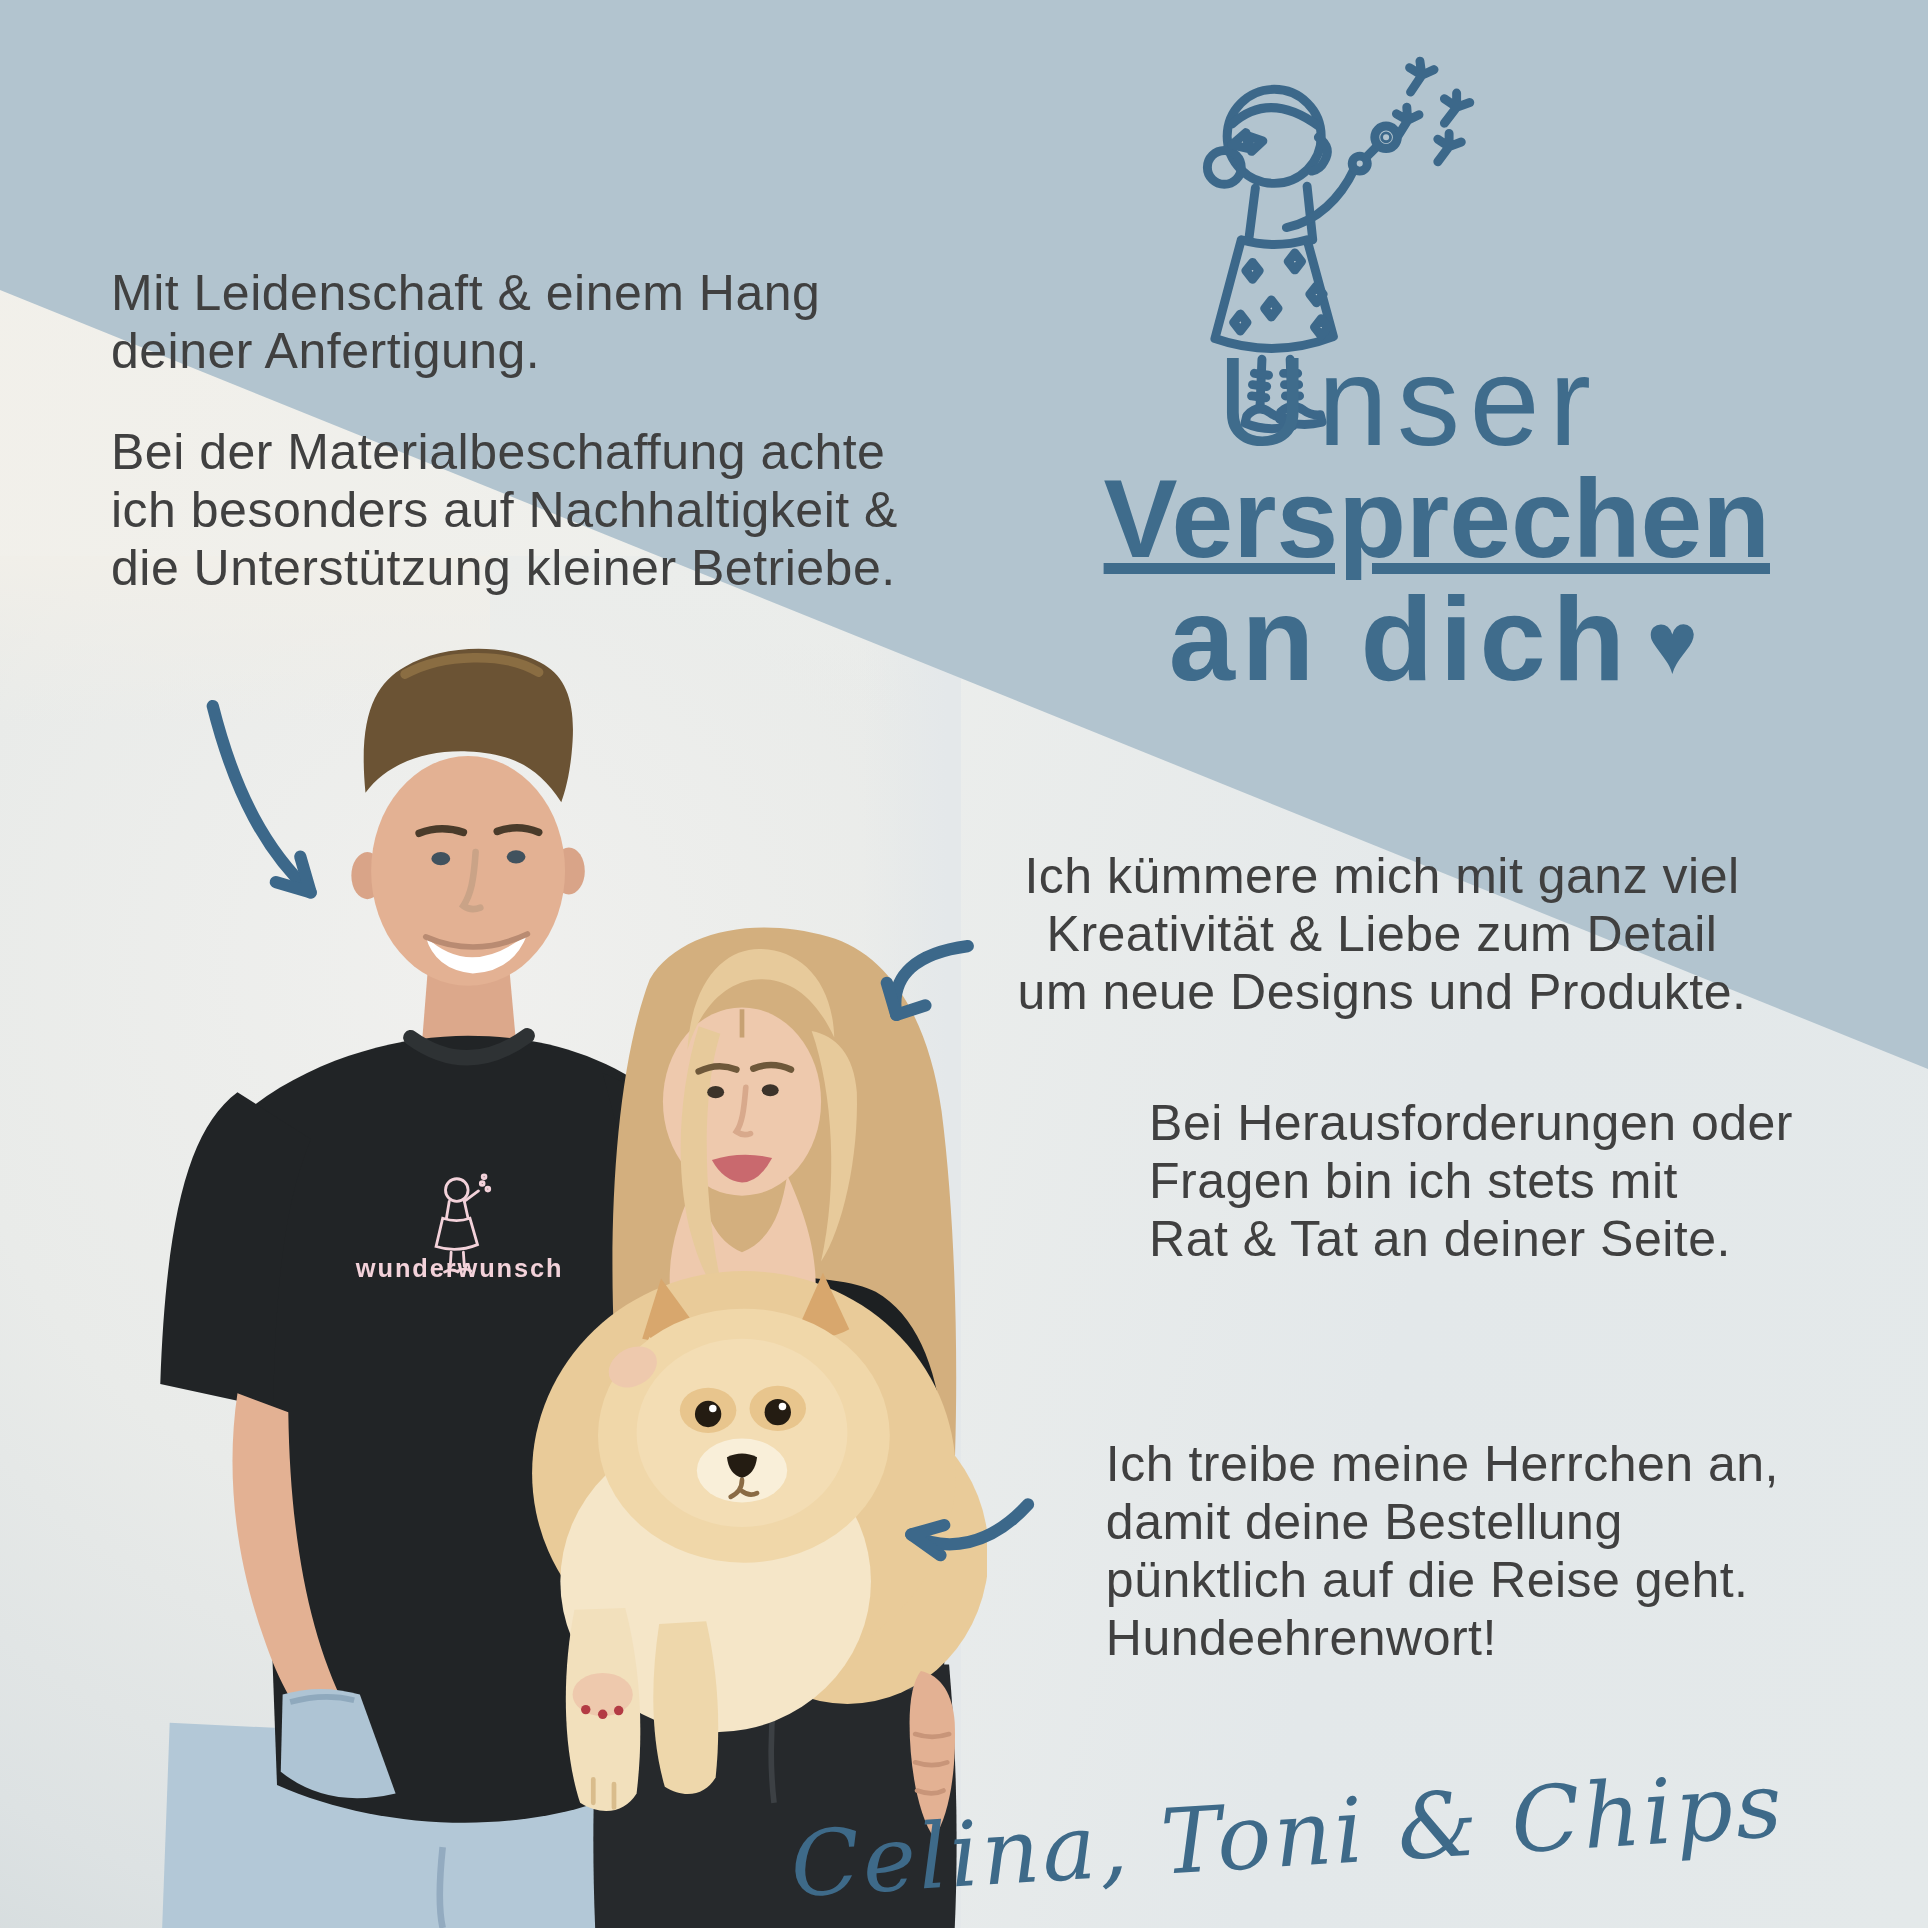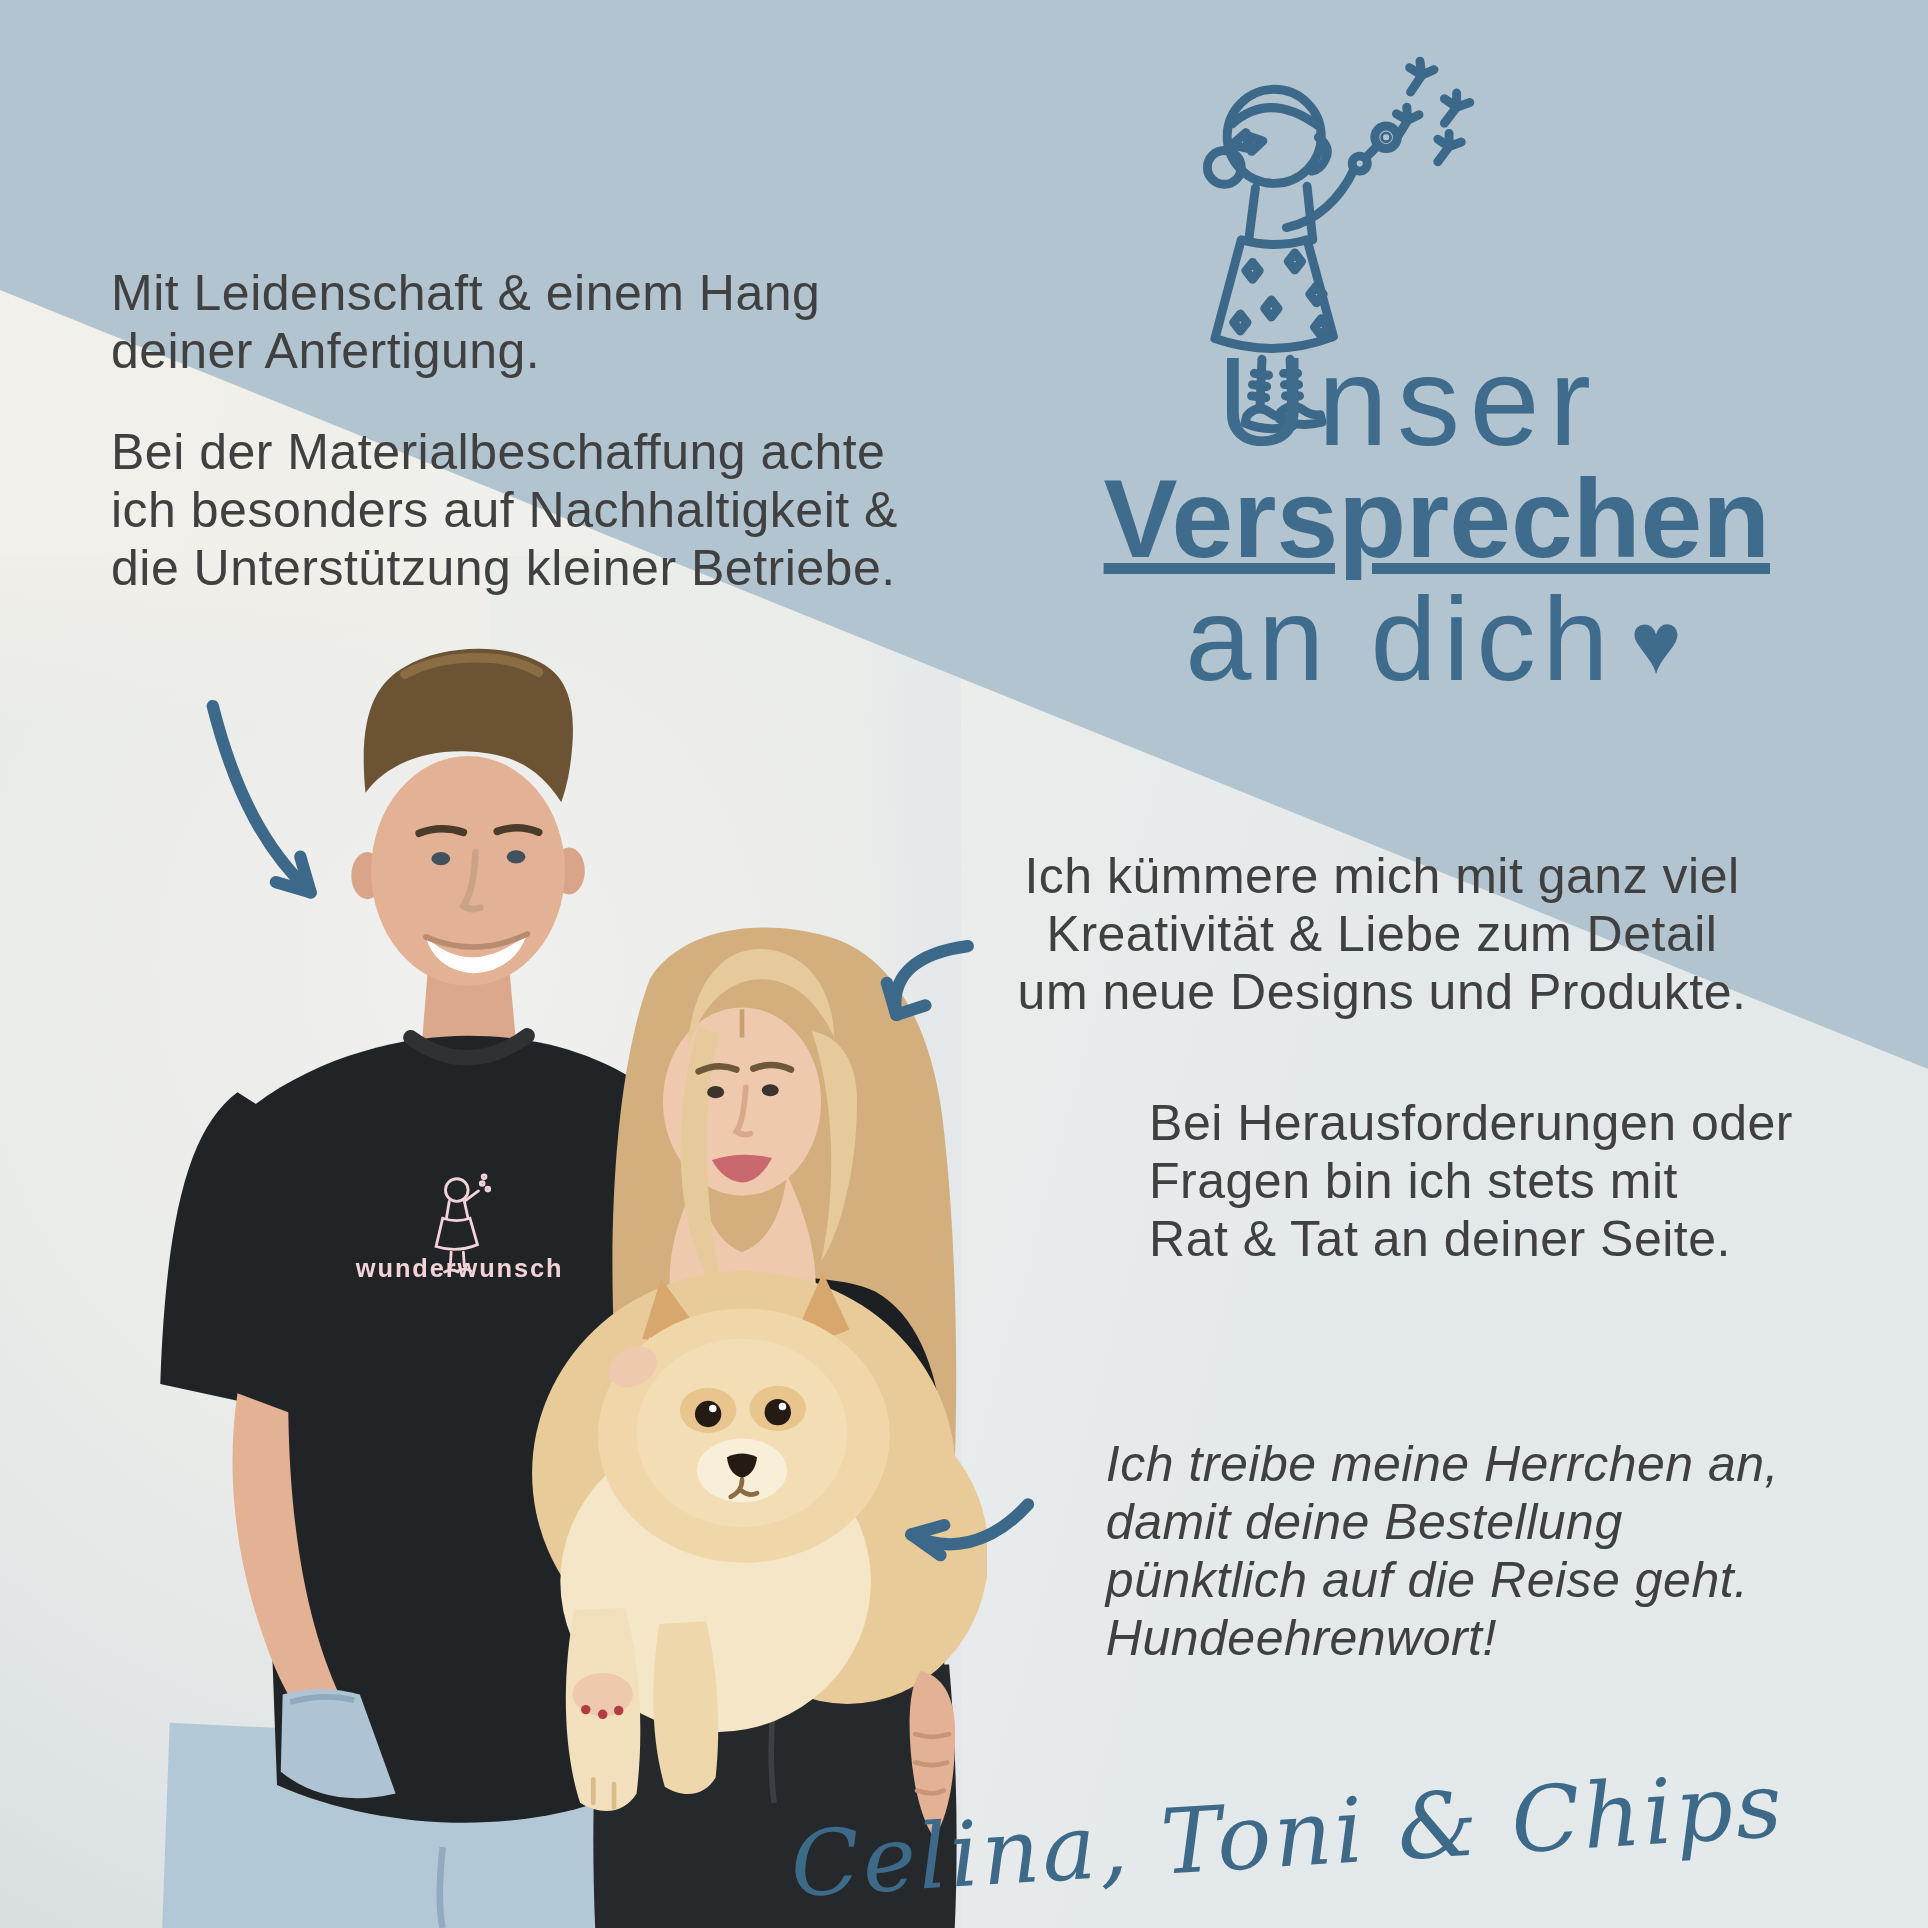--- a/index.html
+++ b/index.html
@@ -21,26 +21,26 @@
     clip-path:polygon(0 0,1928px 0,1928px 1069px,0 290px);}
   
   .txt{position:absolute;color:#404040;font-size:50px;line-height:58px;letter-spacing:0.5px;}
   .txt div{white-space:nowrap;}
   .txt .gap{margin-top:43px;}
   .txt.center{text-align:center;}
   .txt.right{text-align:left;}
   .block-production{left:111px;top:264px;}
   .block-design{left:942px;top:847px;width:880px;}
   .block-support{right:135px;top:1094px;}
-  .block-shipping{right:149px;top:1435px;font-style:italic;}
+  .block-shipping{right:149px;top:1435px;}
   
   .title{position:absolute;top:350px;right:158px;text-align:center;color:#3f6c8c;}
   .t1{font-size:126px;line-height:104px;letter-spacing:9.4px;margin-right:56px;font-weight:400;}
   .t2{font-size:111px;line-height:115px;font-weight:700;letter-spacing:0px;margin-top:7.5px;text-decoration:underline;}
-  .t3{font-size:119px;line-height:121px;letter-spacing:6.6px;margin-top:1.9px;font-weight:400;}
+  .t3{font-size:119px;line-height:121px;letter-spacing:6.6px;margin-top:1.9px;font-weight:700;}
   .heart{font-size:87px;margin-left:15px;vertical-align:7.5px;}
   
   .signature{position:absolute;top:1782px;right:143px;color:#3e6a89;
     font-family:"DejaVu Serif",serif;font-style:italic;font-size:90px;letter-spacing:2.8px;
     transform:rotate(-3.5deg);white-space:nowrap;}
   svg{display:block;}
 </style>
 </head>
 <body>
 

